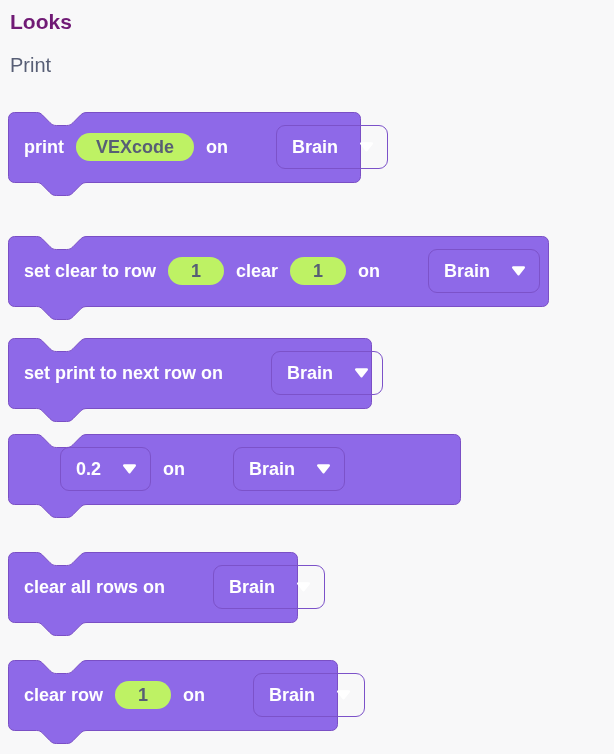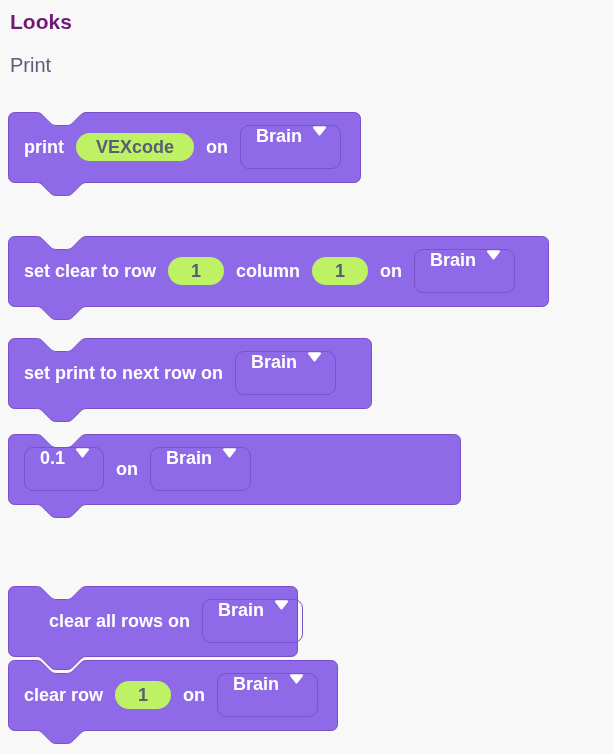--- a/index.html
+++ b/index.html
@@ -29,26 +29,27 @@
   }
   .blabel { color: #ffffff; font-weight: bold; font-size: 18px; }
   .oval {
     background: #bef264; border-radius: 999px;
     height: 28px; min-width: 56px; box-sizing: border-box;
     display: inline-flex; align-items: center; justify-content: center;
     color: #575E75; font-weight: bold; font-size: 18px;
     padding: 0 20px; cursor: text;
   }
   .dropdown {
-    display: inline-flex; align-items: flex-start; gap: 10px;
+    display: inline-flex; align-items: center; gap: 21px;
     height: 44px; box-sizing: border-box;
     padding: 0 13px 0 15px;
     border: 1px solid #7C52C9; border-radius: 9px;
     color: #ffffff; font-weight: bold; font-size: 18px;
     cursor: pointer;
+    margin-left: 36px;
   }
   .dd-arrow { display: inline-flex; }
 </style>
 </head>
 <body>
 
 <div class="category-title">Looks</div>
 
 <div class="section-title">Print</div>
 
@@ -69,21 +70,21 @@
         </span>
       </div>
     </div>
     <div class="block" style="top: 236px;">
       <svg width="542" height="85" viewBox="-0.5 -0.5 542 85" class="block-shape">
         <path d="M 0,6 A 6,6 0 0 1 6,0 L 28,0 C 31,0 32,0.8 34,2.6 L 41.5,10.2 C 43.5,12.2 45,13 48,13 L 58,13 C 61,13 62.5,12.2 64.5,10.2 L 72,2.6 C 74,0.8 75.5,0 78.5,0 L 534,0 A 6,6 0 0 1 540,6 L 540,64 A 6,6 0 0 1 534,70 L 78.5,70 C 75.5,70 74,70.8 72,72.6 L 64.5,80.2 C 62.5,82.2 61,83 58,83 L 48,83 C 45,83 43.5,82.2 41.5,80.2 L 34,72.6 C 32,70.8 31,70 28,70 L 6,70 A 6,6 0 0 1 0,64 Z" fill="#8E69E8" stroke="#7A4FC5" stroke-width="1"></path>
       </svg>
       <div class="block-row">
         <span class="blabel">set clear to row</span>
         <span class="oval">1</span>
-        <span class="blabel">column</span>
+        <span class="blabel">clear</span>
         <span class="oval">1</span>
         <span class="blabel">on</span>
         <span class="dropdown">
           <span>Brain</span>
           <svg width="15" height="10" viewBox="0 0 15 10" class="dd-arrow">
             <path d="M 2.2,1.5 L 12.8,1.5 L 7.5,8.2 Z" fill="#ffffff" stroke="#ffffff" stroke-width="2.4" stroke-linejoin="round"></path>
           </svg>
         </span>
       </div>
     </div>
@@ -100,35 +101,35 @@
           </svg>
         </span>
       </div>
     </div>
     <div class="block" style="top: 434px;">
       <svg width="454" height="85" viewBox="-0.5 -0.5 454 85" class="block-shape">
         <path d="M 0,6 A 6,6 0 0 1 6,0 L 28,0 C 31,0 32,0.8 34,2.6 L 41.5,10.2 C 43.5,12.2 45,13 48,13 L 58,13 C 61,13 62.5,12.2 64.5,10.2 L 72,2.6 C 74,0.8 75.5,0 78.5,0 L 446,0 A 6,6 0 0 1 452,6 L 452,64 A 6,6 0 0 1 446,70 L 78.5,70 C 75.5,70 74,70.8 72,72.6 L 64.5,80.2 C 62.5,82.2 61,83 58,83 L 48,83 C 45,83 43.5,82.2 41.5,80.2 L 34,72.6 C 32,70.8 31,70 28,70 L 6,70 A 6,6 0 0 1 0,64 Z" fill="#8E69E8" stroke="#7A4FC5" stroke-width="1"></path>
       </svg>
       <div class="block-row">
         <span class="dropdown">
-          <span>0.1</span>
+          <span>0.2</span>
           <svg width="15" height="10" viewBox="0 0 15 10" class="dd-arrow">
             <path d="M 2.2,1.5 L 12.8,1.5 L 7.5,8.2 Z" fill="#ffffff" stroke="#ffffff" stroke-width="2.4" stroke-linejoin="round"></path>
           </svg>
         </span>
         <span class="blabel">on</span>
         <span class="dropdown">
           <span>Brain</span>
           <svg width="15" height="10" viewBox="0 0 15 10" class="dd-arrow">
             <path d="M 2.2,1.5 L 12.8,1.5 L 7.5,8.2 Z" fill="#ffffff" stroke="#ffffff" stroke-width="2.4" stroke-linejoin="round"></path>
           </svg>
         </span>
       </div>
     </div>
-    <div class="block" style="top: 586px; padding-left: 25px;">
+    <div class="block" style="top: 552px;">
       <svg width="291" height="85" viewBox="-0.5 -0.5 291 85" class="block-shape">
         <path d="M 0,6 A 6,6 0 0 1 6,0 L 28,0 C 31,0 32,0.8 34,2.6 L 41.5,10.2 C 43.5,12.2 45,13 48,13 L 58,13 C 61,13 62.5,12.2 64.5,10.2 L 72,2.6 C 74,0.8 75.5,0 78.5,0 L 283,0 A 6,6 0 0 1 289,6 L 289,64 A 6,6 0 0 1 283,70 L 78.5,70 C 75.5,70 74,70.8 72,72.6 L 64.5,80.2 C 62.5,82.2 61,83 58,83 L 48,83 C 45,83 43.5,82.2 41.5,80.2 L 34,72.6 C 32,70.8 31,70 28,70 L 6,70 A 6,6 0 0 1 0,64 Z" fill="#8E69E8" stroke="#7A4FC5" stroke-width="1"></path>
       </svg>
       <div class="block-row">
         <span class="blabel">clear all rows on</span>
         <span class="dropdown">
           <span>Brain</span>
           <svg width="15" height="10" viewBox="0 0 15 10" class="dd-arrow">
             <path d="M 2.2,1.5 L 12.8,1.5 L 7.5,8.2 Z" fill="#ffffff" stroke="#ffffff" stroke-width="2.4" stroke-linejoin="round"></path>
           </svg>

